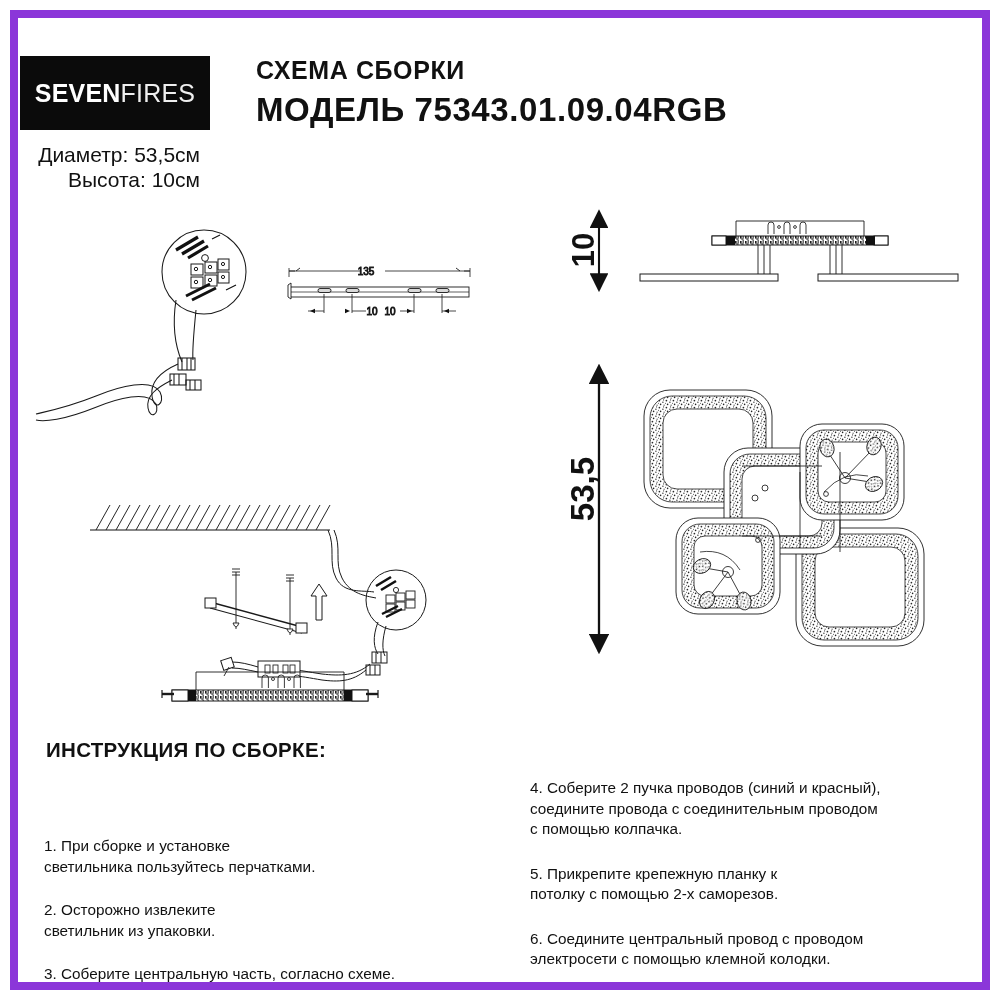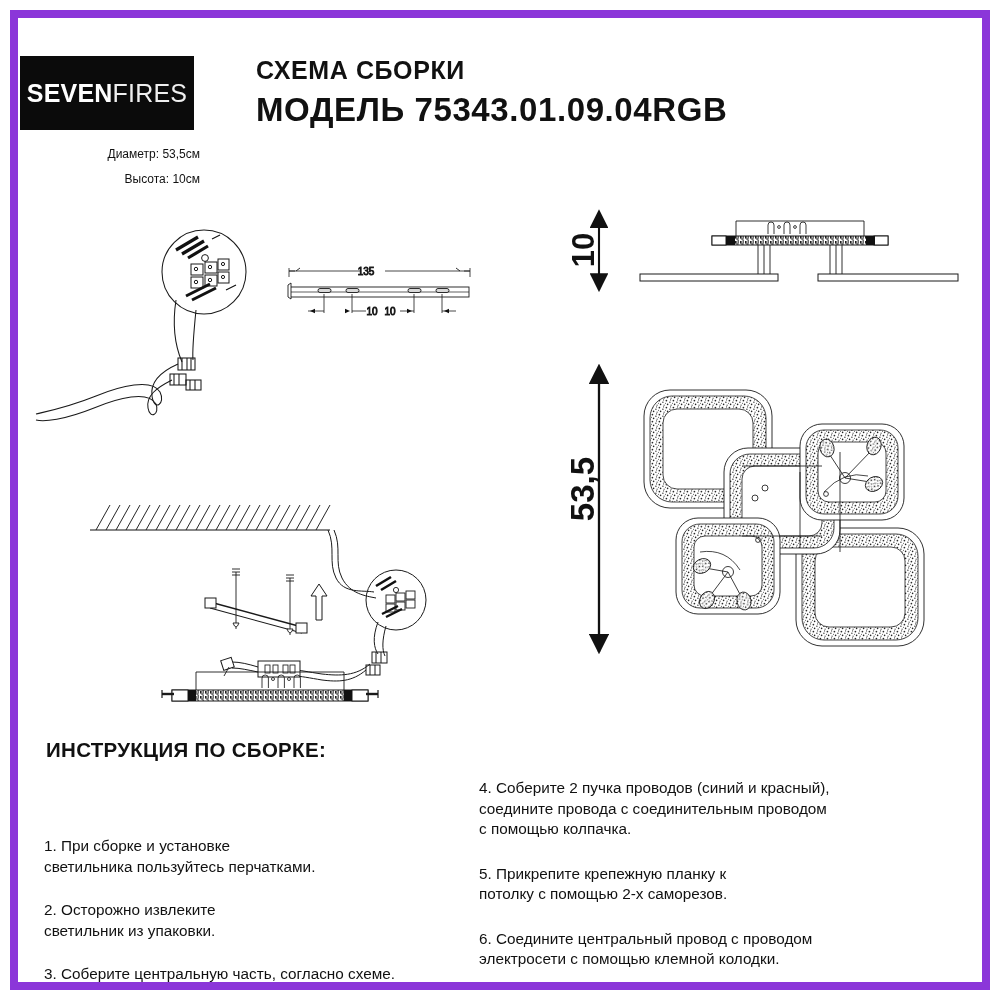--- a/index.html
+++ b/index.html
@@ -20,57 +20,57 @@
     left: 10px; top: 10px;
     width: 980px; height: 980px;
     border: 8px solid #8b36d9;
     background: transparent;
     pointer-events: none;
   }
   
   #logo {
     position: absolute;
     left: 20px; top: 56px;
-    width: 174px; height: 74px;
+    width: 190px; height: 74px;
     background: #0b0b0b;
     display: flex; align-items: center; justify-content: center;
   }
   #logo .lg {
     font-size: 25px; letter-spacing: .2px; color: #ffffff;
     white-space: nowrap;
   }
   #logo .lg .b { font-weight: 700; }
   #logo .lg .t { font-weight: 400; color: #efefef; }
 
   #dims {
     position: absolute;
     left: 18px; top: 142px;
     width: 182px;
     text-align: right;
-    font-size: 12px; line-height: 25px; color: #111;
+    font-size: 21px; line-height: 25px; color: #111;
   }
   #title {
     position: absolute;
     left: 256px; top: 50px;
     color: #111;
   }
   #title .l1 { font-size: 25px; font-weight: 700; letter-spacing: .6px; line-height: 40px; }
   #title .l2 { font-size: 33px; font-weight: 700; letter-spacing: .6px; line-height: 40px; }
 
   
   #draw { position: absolute; left: 0; top: 0; width: 1000px; height: 1000px; }
 
   
   #instr-title {
     position: absolute; left: 46px; top: 738px;
     font-size: 20.5px; font-weight: 700; color: #111; letter-spacing: .3px; text-align: right;
   }
   .col { position: absolute; font-size: 15.3px; line-height: 20.5px; color: #111; }
   #col-left  { left: 44px;  top: 788px; width: 460px; margin-top: 48px; }
-  #col-right { left: 479px; top: 778px; width: 470px; }
+  #col-right { left: 530px; top: 778px; width: 470px; }
   .step { margin-bottom: 23px; white-space: pre-line; }
   #col-right .step { margin-bottom: 24px; }
 </style>
 </head>
 <body>
 
 <div id="page">
 
   <svg id="draw" viewBox="0 0 1000 1000">
     <defs>

